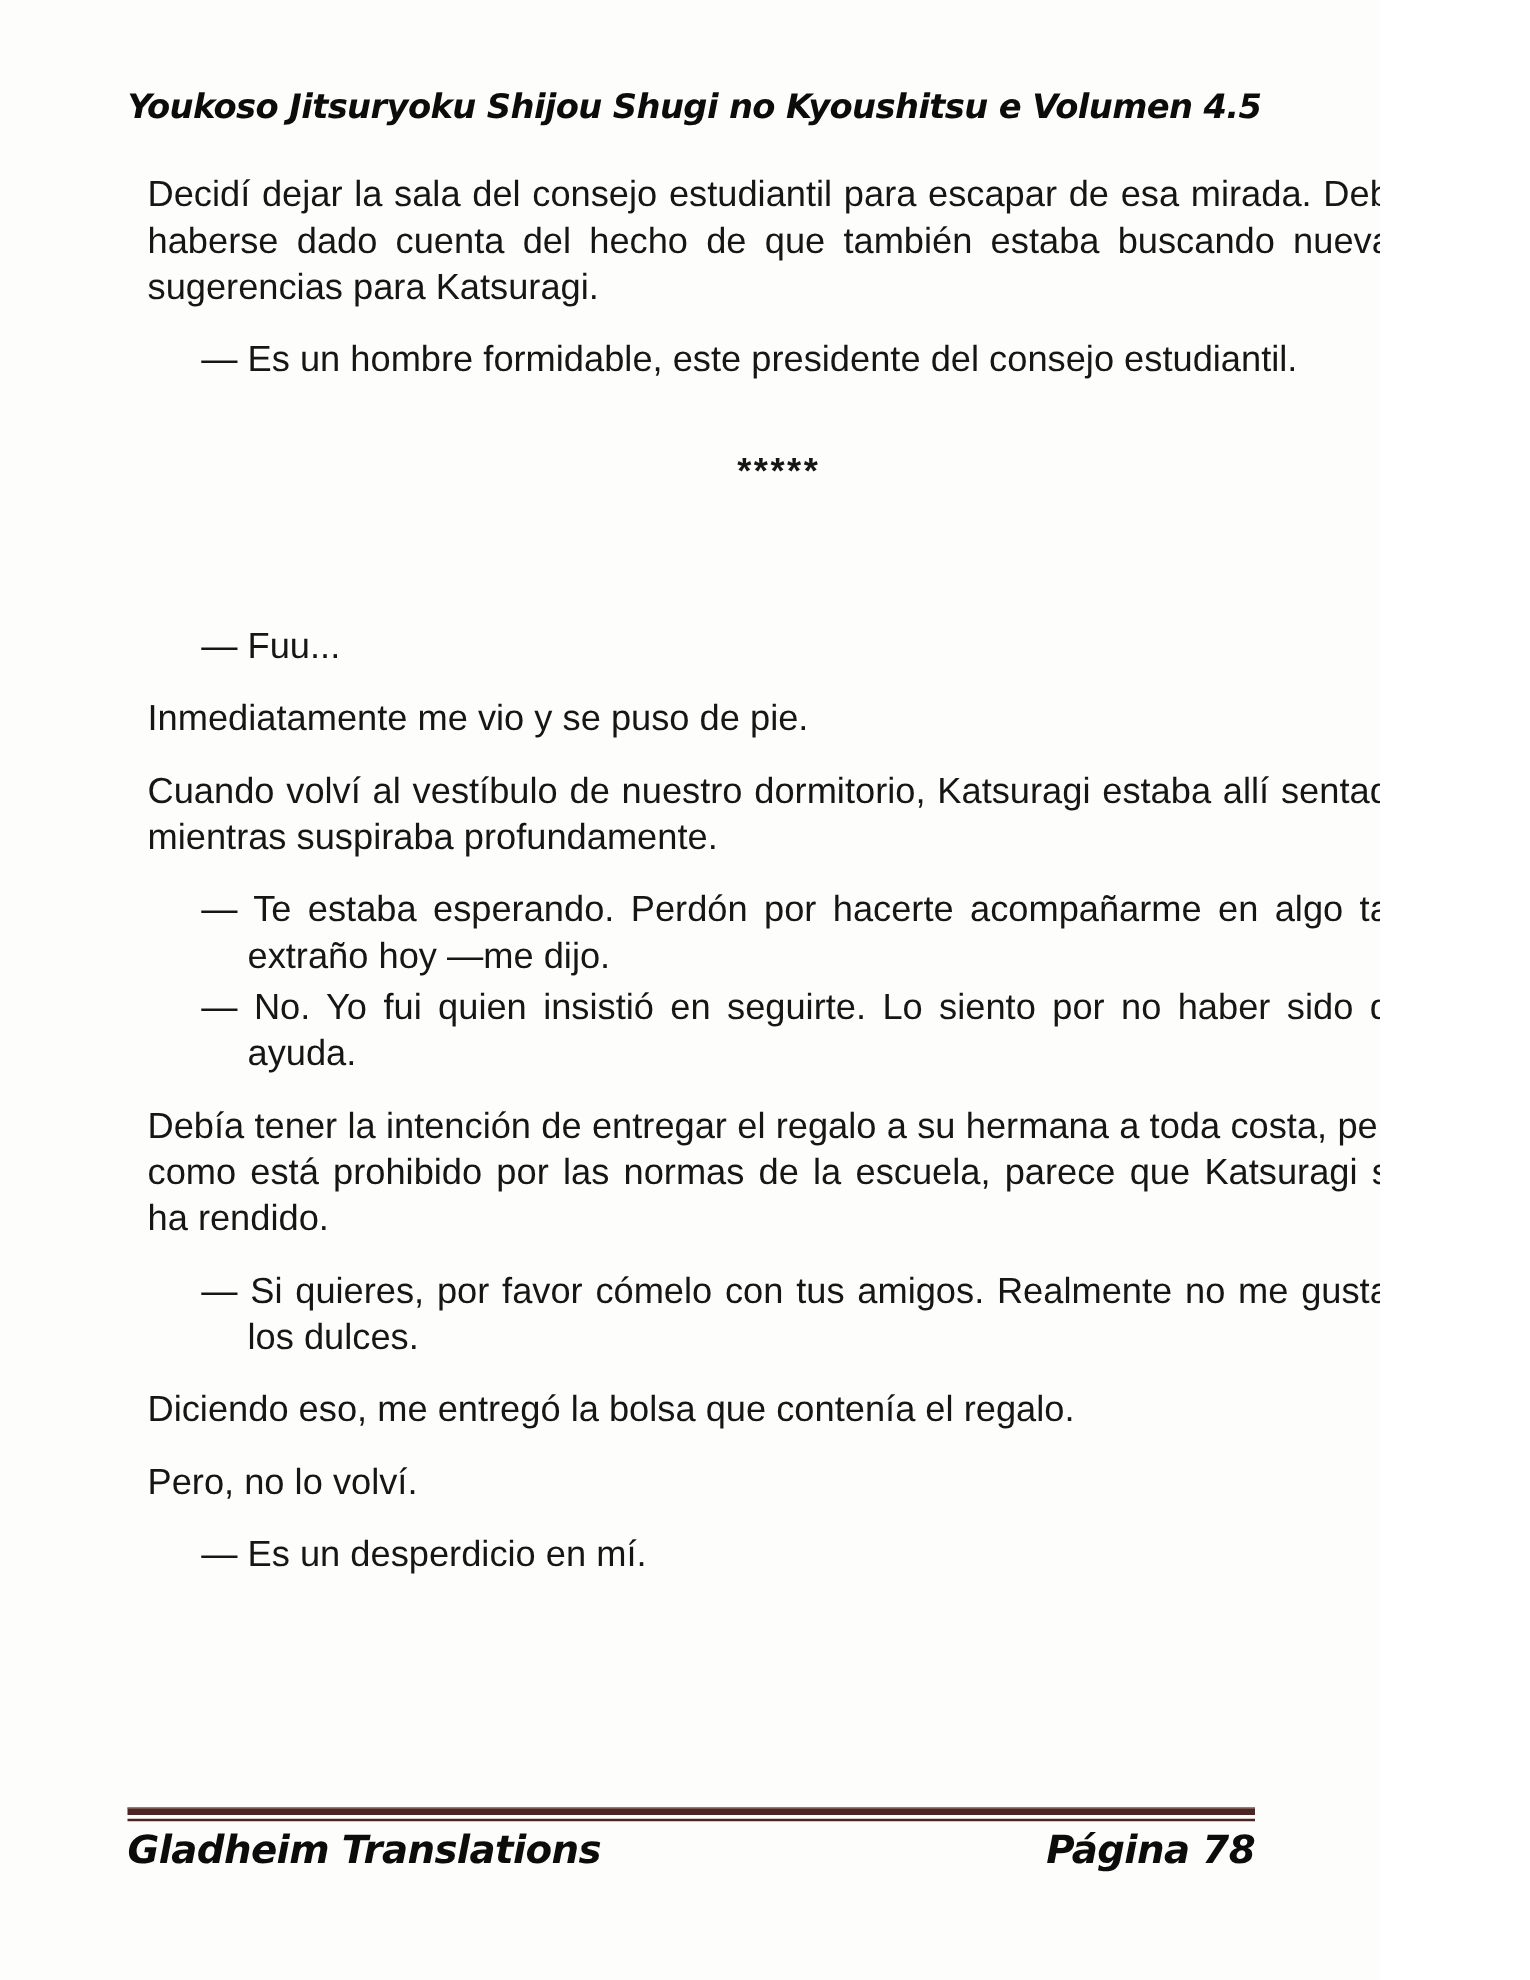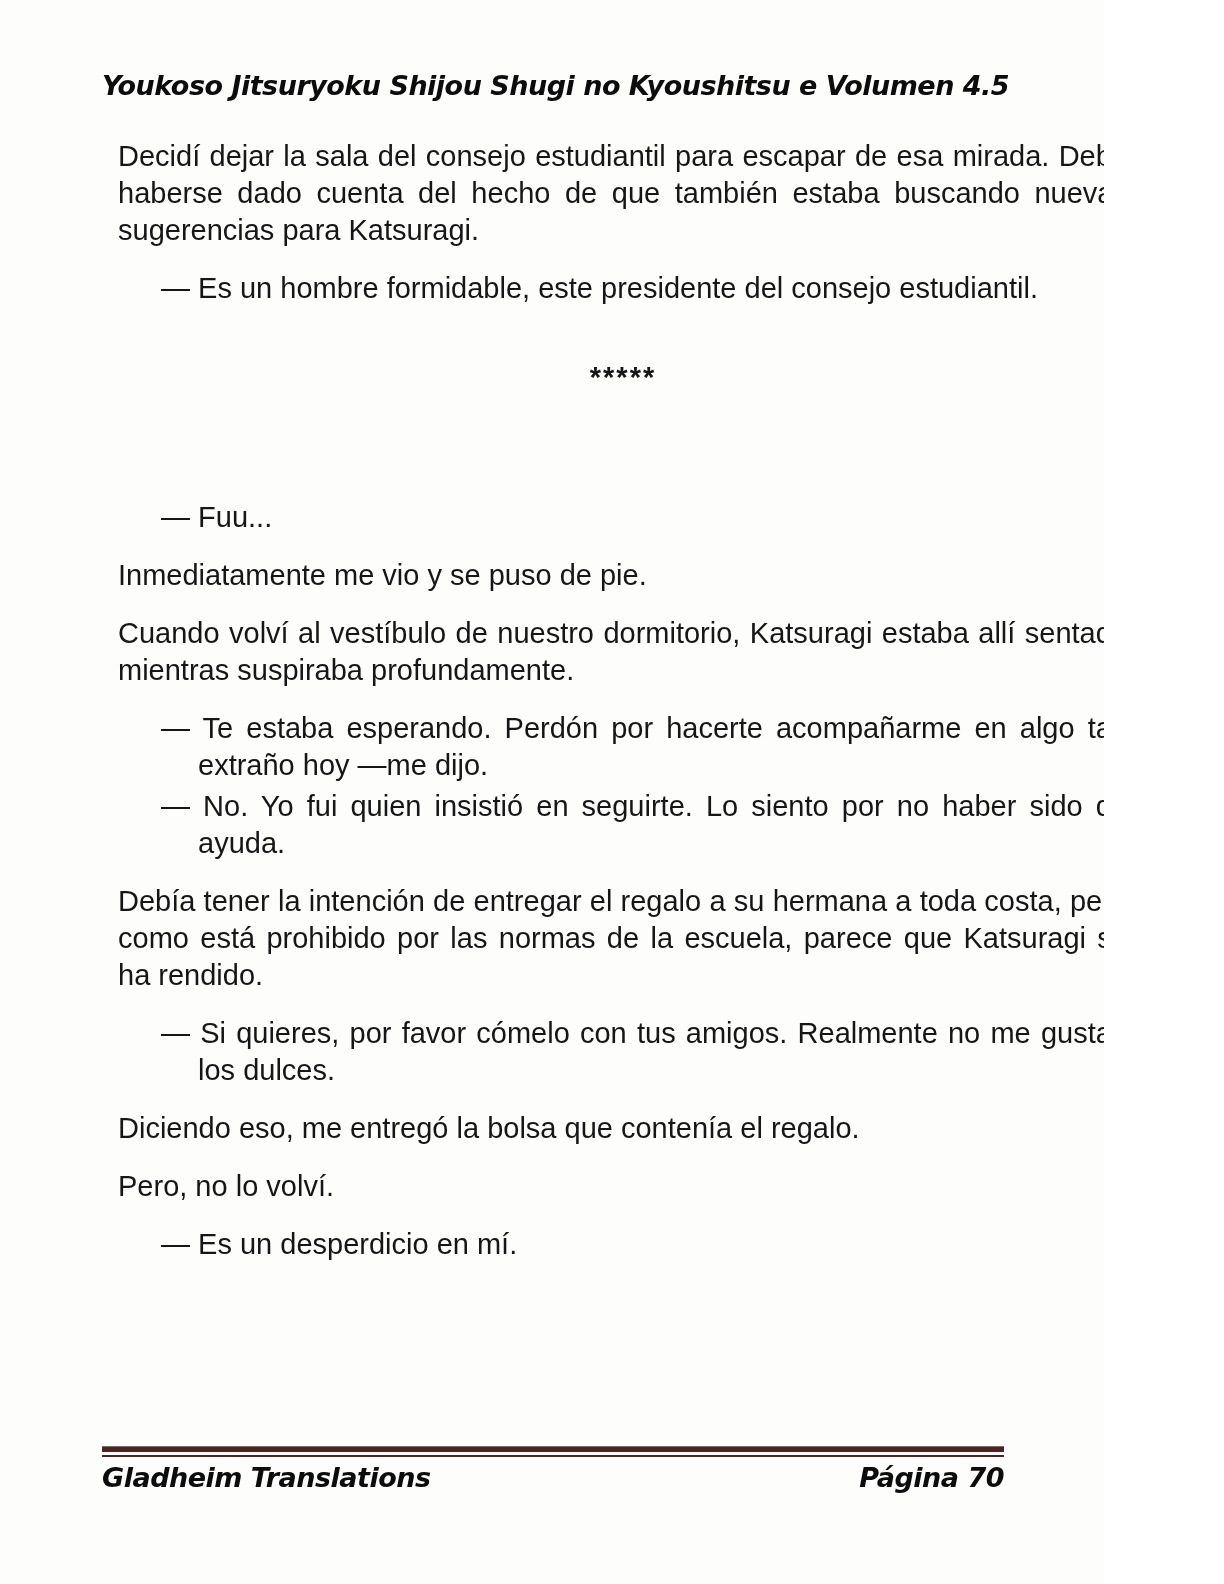--- a/index.html
+++ b/index.html
@@ -80,21 +80,21 @@
   }
   .rule-thin {
     height: 2px;
     background: #4a2523;
   }
   .footer-row {
     display: flex;
     justify-content: space-between;
     align-items: baseline;
     margin-top: 5px;
-    font-size: 27px;
+    font-size: 31px;
   }
 </style>
 </head>
 <body>
 
 <div class="page">
 
   <div class="header display">Youkoso Jitsuryoku Shijou Shugi no Kyoushitsu e Volumen 4.5</div>
 
   <div class="content">
@@ -129,17 +129,17 @@
     </div>
 
   </div>
 
   <div class="footer">
     <div class="rule-thick"></div>
     <div class="rule-gap"></div>
     <div class="rule-thin"></div>
     <div class="footer-row">
       <span class="display">Gladheim Translations</span>
-      <span class="display">Página 70</span>
+      <span class="display">Página 78</span>
     </div>
   </div>
 
 </div>
 
 </body></html>

